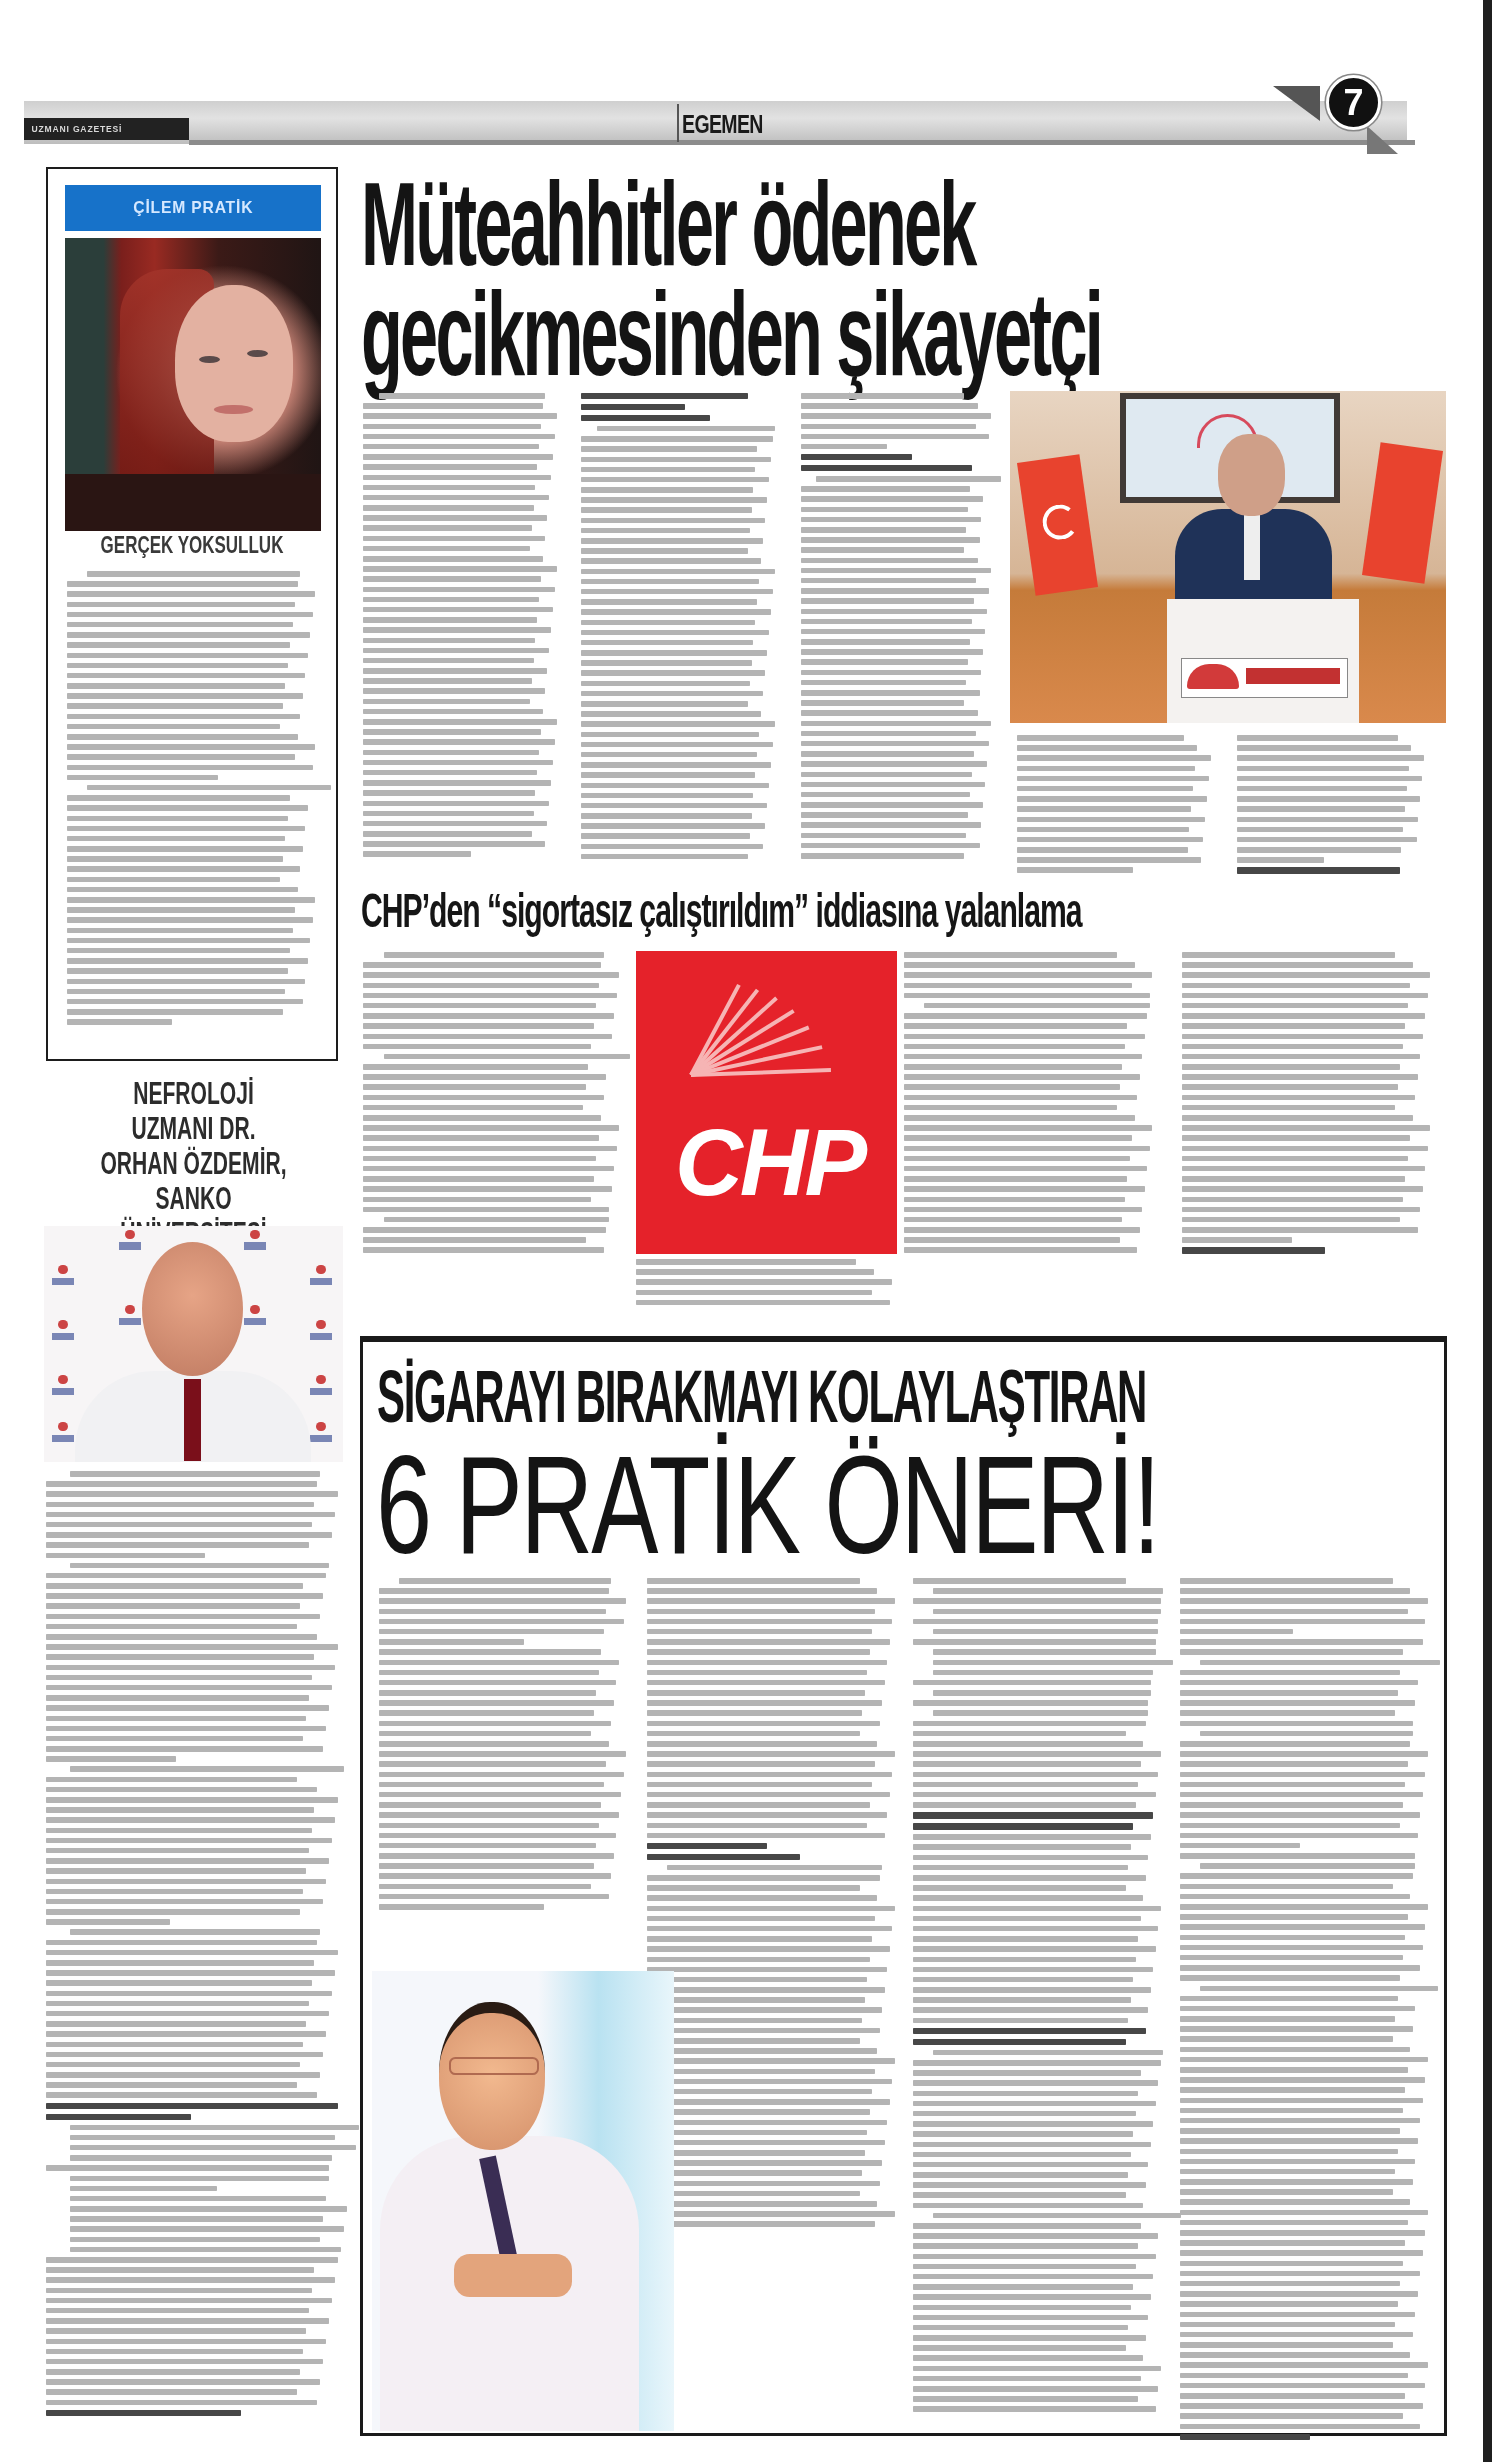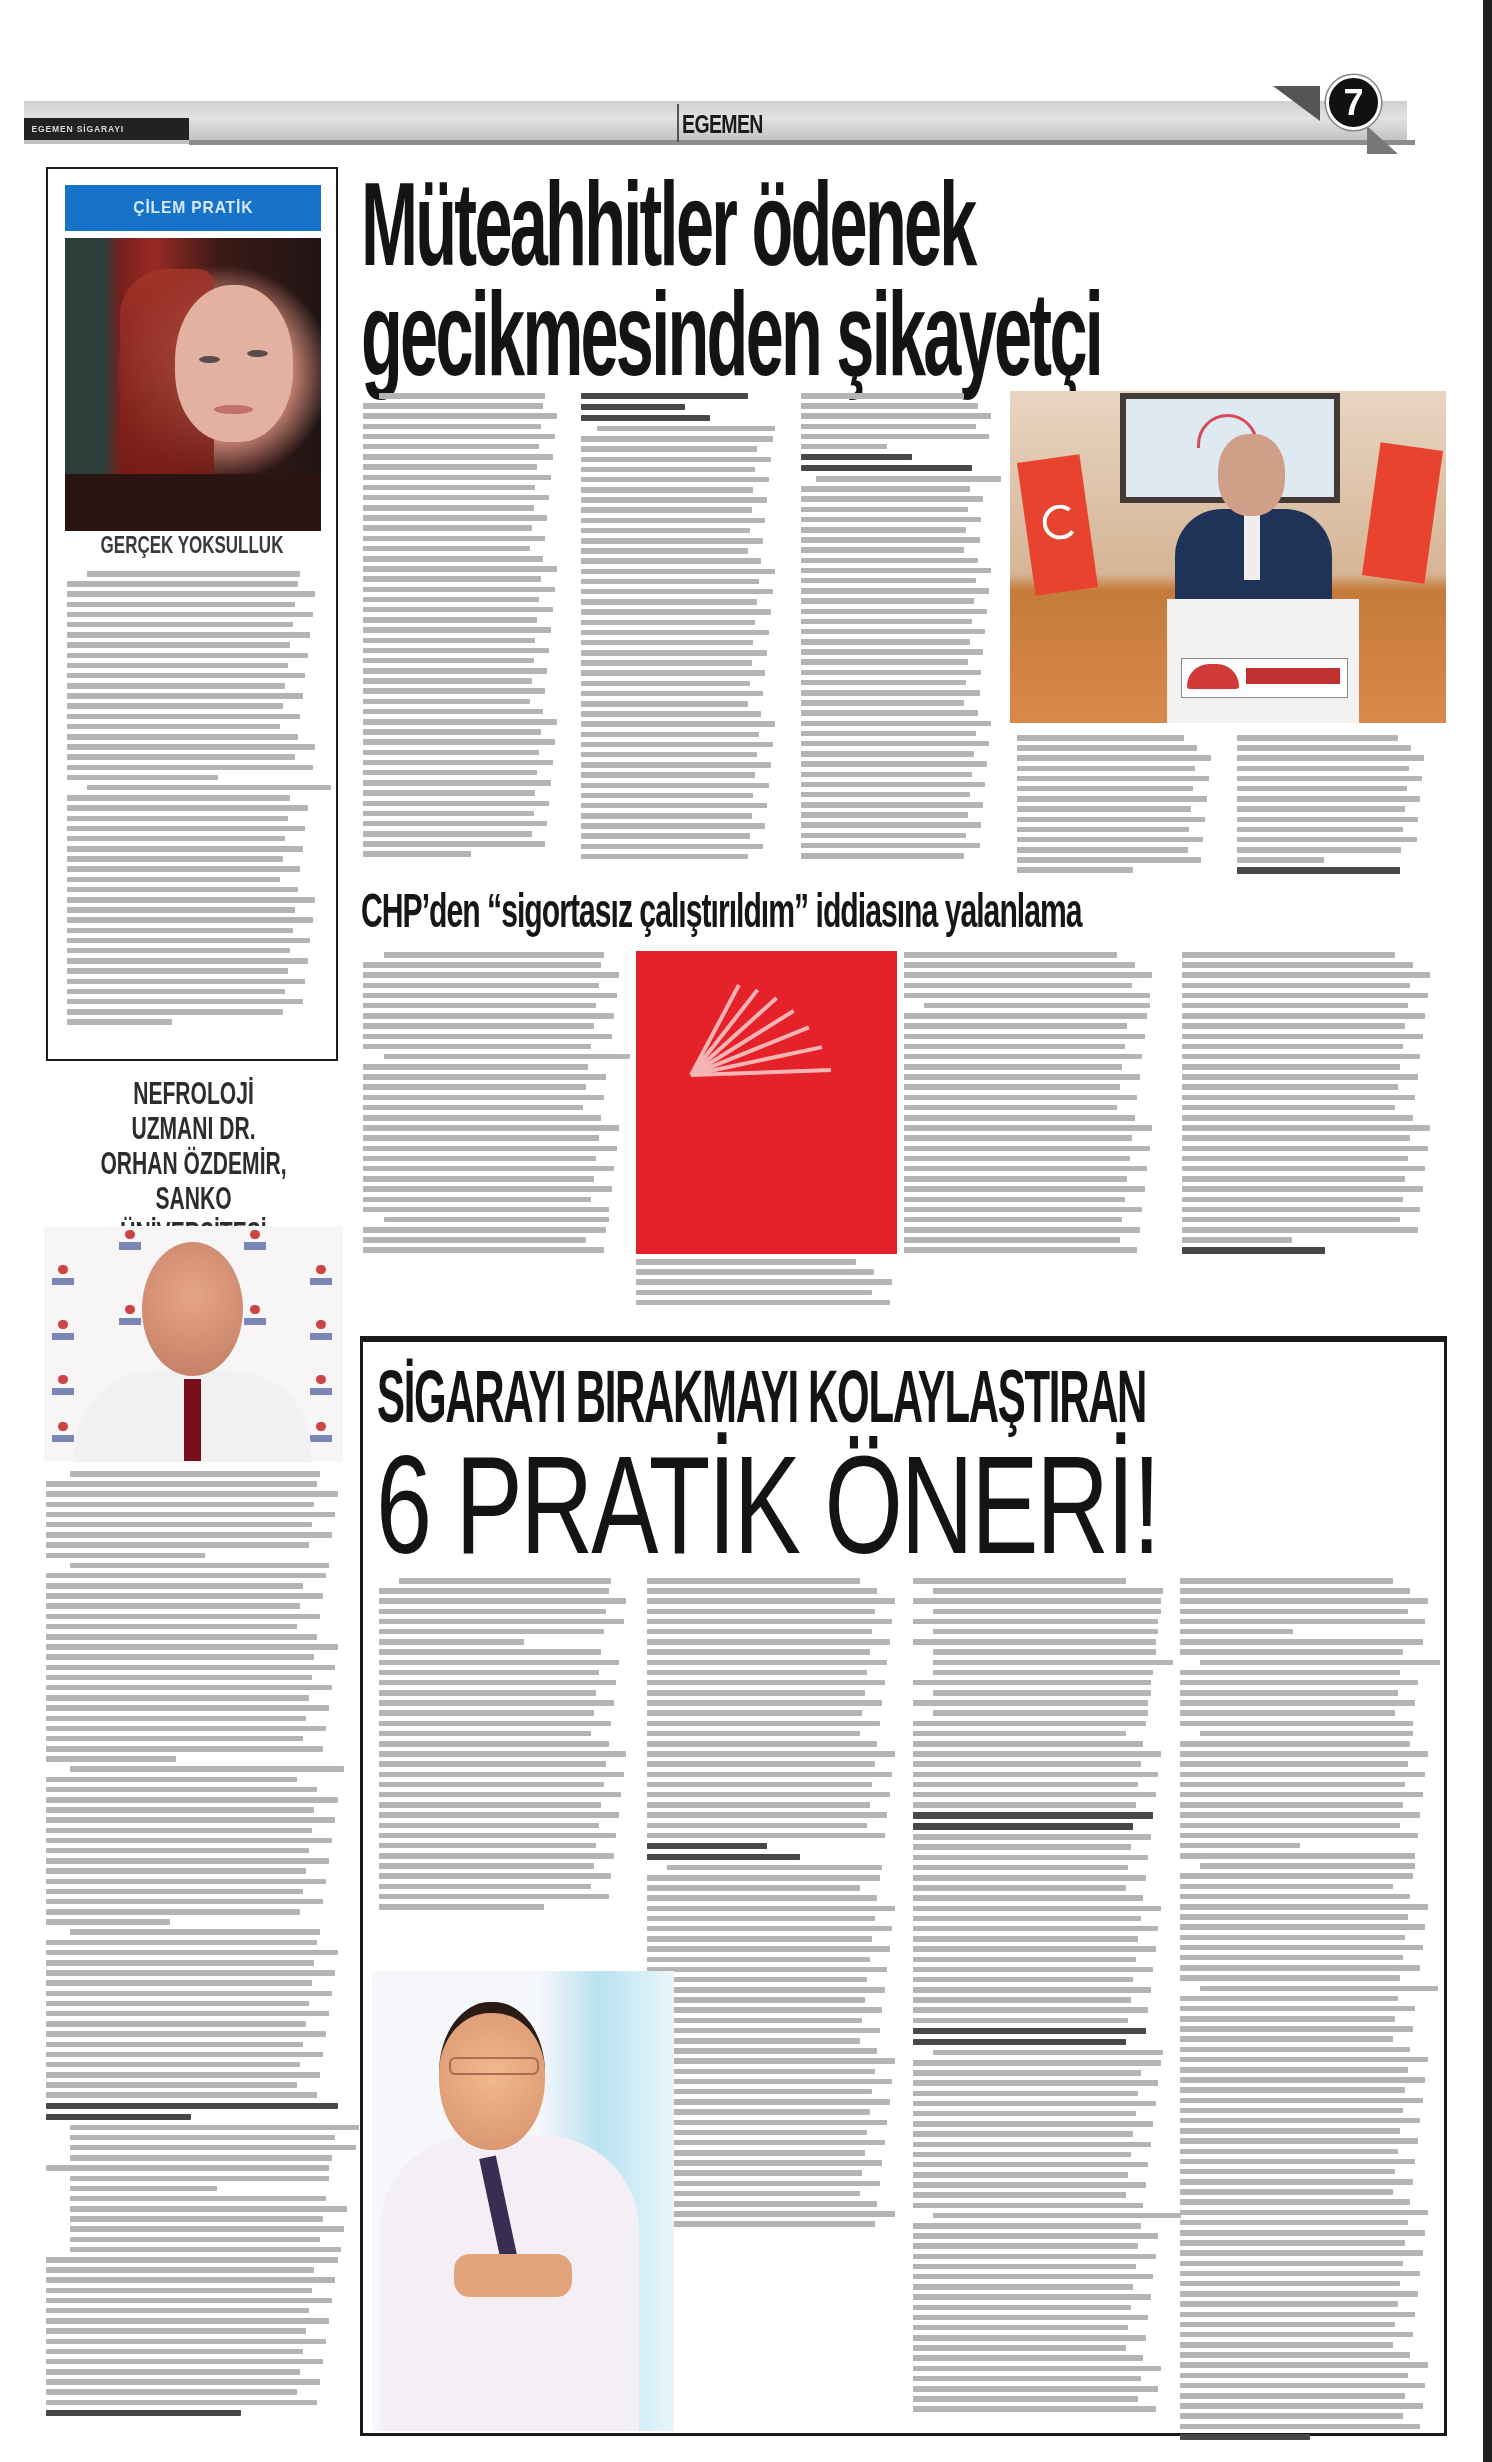--- a/index.html
+++ b/index.html
@@ -77,21 +77,21 @@
   .sp-tie{position:absolute;left:118px;top:185px;width:17.3px;height:106px;background:#3a2d54;transform:rotate(-12deg);}
   .sp-hands{position:absolute;left:82px;top:283px;width:118px;height:43px;background:#e3a47c;border-radius:15.7px;}
 </style>
 </head>
 <body>
 
 <div class="page">
 
   <div class="header-band"></div>
   <div class="header-left-strip">
-      <span>EGEMEN SİGARAYI</span>
+      <span>UZMANI GAZETESİ</span>
     </div>
   <div class="header-bottom-line"></div>
   <div class="masthead-rule"></div>
   <div class="masthead">EGEMEN</div>
   <div class="badge-tri"></div>
   <div class="badge-tri2"></div>
   <div class="page-num-badge">7</div>
 
   <div class="columnist">
     <div class="columnist-name">ÇİLEM PRATİK</div>
@@ -379,20 +379,21 @@
       <div class="tline" style="width: 89%;"></div>
       <div class="tline" style="width: 96%;"></div>
       <div class="tline" style="width: 88%;"></div>
       <div class="tline" style="width: 95%;"></div>
       <div class="tline" style="width: 87%; margin-left: 8%;"></div>
       <div class="tline" style="width: 94%;"></div>
       <div class="tline" style="width: 86%;"></div>
       <div class="tline" style="width: 93%;"></div>
     </div>
   <div class="chp-logo" id="chplogo">
+    <div class="chp-text">CHP</div>
   <div class="chp-ray" style="width: 102px; transform: rotate(-62deg);"></div>
       <div class="chp-ray" style="width: 108px; transform: rotate(-52deg);"></div>
       <div class="chp-ray" style="width: 115px; transform: rotate(-42deg);"></div>
       <div class="chp-ray" style="width: 121px; transform: rotate(-32deg);"></div>
       <div class="chp-ray" style="width: 127px; transform: rotate(-22deg);"></div>
       <div class="chp-ray" style="width: 134px; transform: rotate(-12deg);"></div>
       <div class="chp-ray" style="width: 140px; transform: rotate(-2deg);"></div>
     </div>
   <div class="textblock" style="left:636px;top:1259px;width:259px" id="cs-cap">
       <div class="tline" style="width: 85%;"></div>

